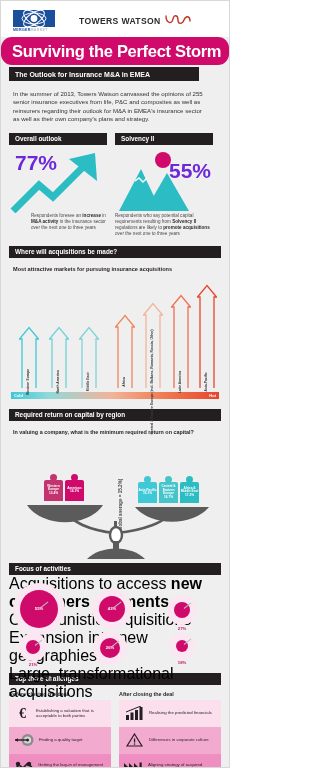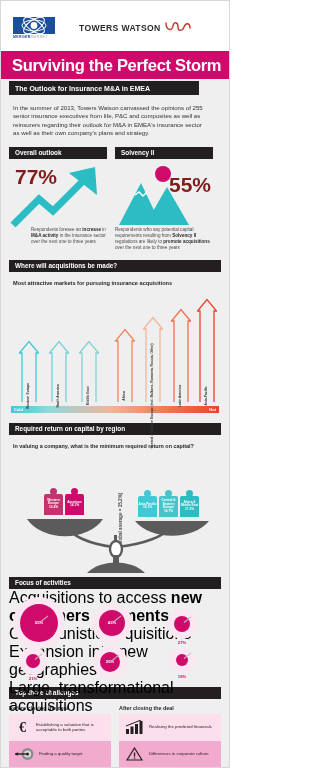--- a/index.html
+++ b/index.html
@@ -12,21 +12,21 @@
   .page {
     width: 230px; height: 768px;
     background: #efefef;
     position: relative;
     border: 1px solid #d8d8d8;
     overflow: hidden;
   }
 
   
   .logobar {
-    height: 50px; background: #ffffff;
+    height: 36px; background: #ffffff;
     display: flex; align-items: center; padding: 4px 8px 0 12px;
   }
   .mm-logo { width: 42px; }
   .mm-mark {
     width: 42px; height: 17px; background: #1b4f9c;
     position: relative; overflow: hidden;
   }
   .mm-mark svg { position: absolute; left: 0; top: 0; }
   .mm-word {
     font-size: 3.6px; letter-spacing: .3px; font-weight: bold;
@@ -37,21 +37,21 @@
     margin-left: 24px; display: flex; align-items: center; gap: 4px;
   }
   .tw-word {
     font-size: 8.6px; font-weight: bold; letter-spacing: .35px;
     color: #2b2b2b;
   }
 
   
   .title-band {
     background: #cf0a6b; height: 28px;
-    display: flex; align-items: center; padding-left: 11px;
+    display: flex; align-items: center; padding-left: 11px; border-radius: 11px;
   }
   .title-band h1 {
     color: #fff; font-size: 16.5px; font-weight: bold; letter-spacing: -.3px;
   }
   .subtitle-band {
     background: #231f20; height: 14px; margin: 2px 30px 0 8px;
     display: flex; align-items: center; padding-left: 6px;
   }
   .subtitle-band h2 { color: #fff; font-size: 7px; font-weight: bold; }
 
@@ -68,21 +68,21 @@
   }
   .sec-hd span { color: #fff; font-size: 6.4px; font-weight: bold; }
   .sec-hd.half { width: 98px; margin: 0; }
 
   .twocol { display: flex; gap: 8px; padding: 0 8px; }
 
   
   .stat-col { width: 98px; }
   .stat-graphic { height: 68px; position: relative; }
   .big-pct {
-    font-size: 21px; font-weight: bold; color: #7f1d1d;
+    font-size: 21px; font-weight: bold; color: #6d28d9;
     position: absolute;
   }
   .stat-cap {
     font-size: 4.6px; line-height: 6px; color: #4a4a4a;
   }
   .stat-cap b { color: #2b2b2b; }
 
   
   .arrow-q { font-size: 5.6px; font-weight: bold; color: #231f20;
              padding: 8px 8px 4px 12px; }

